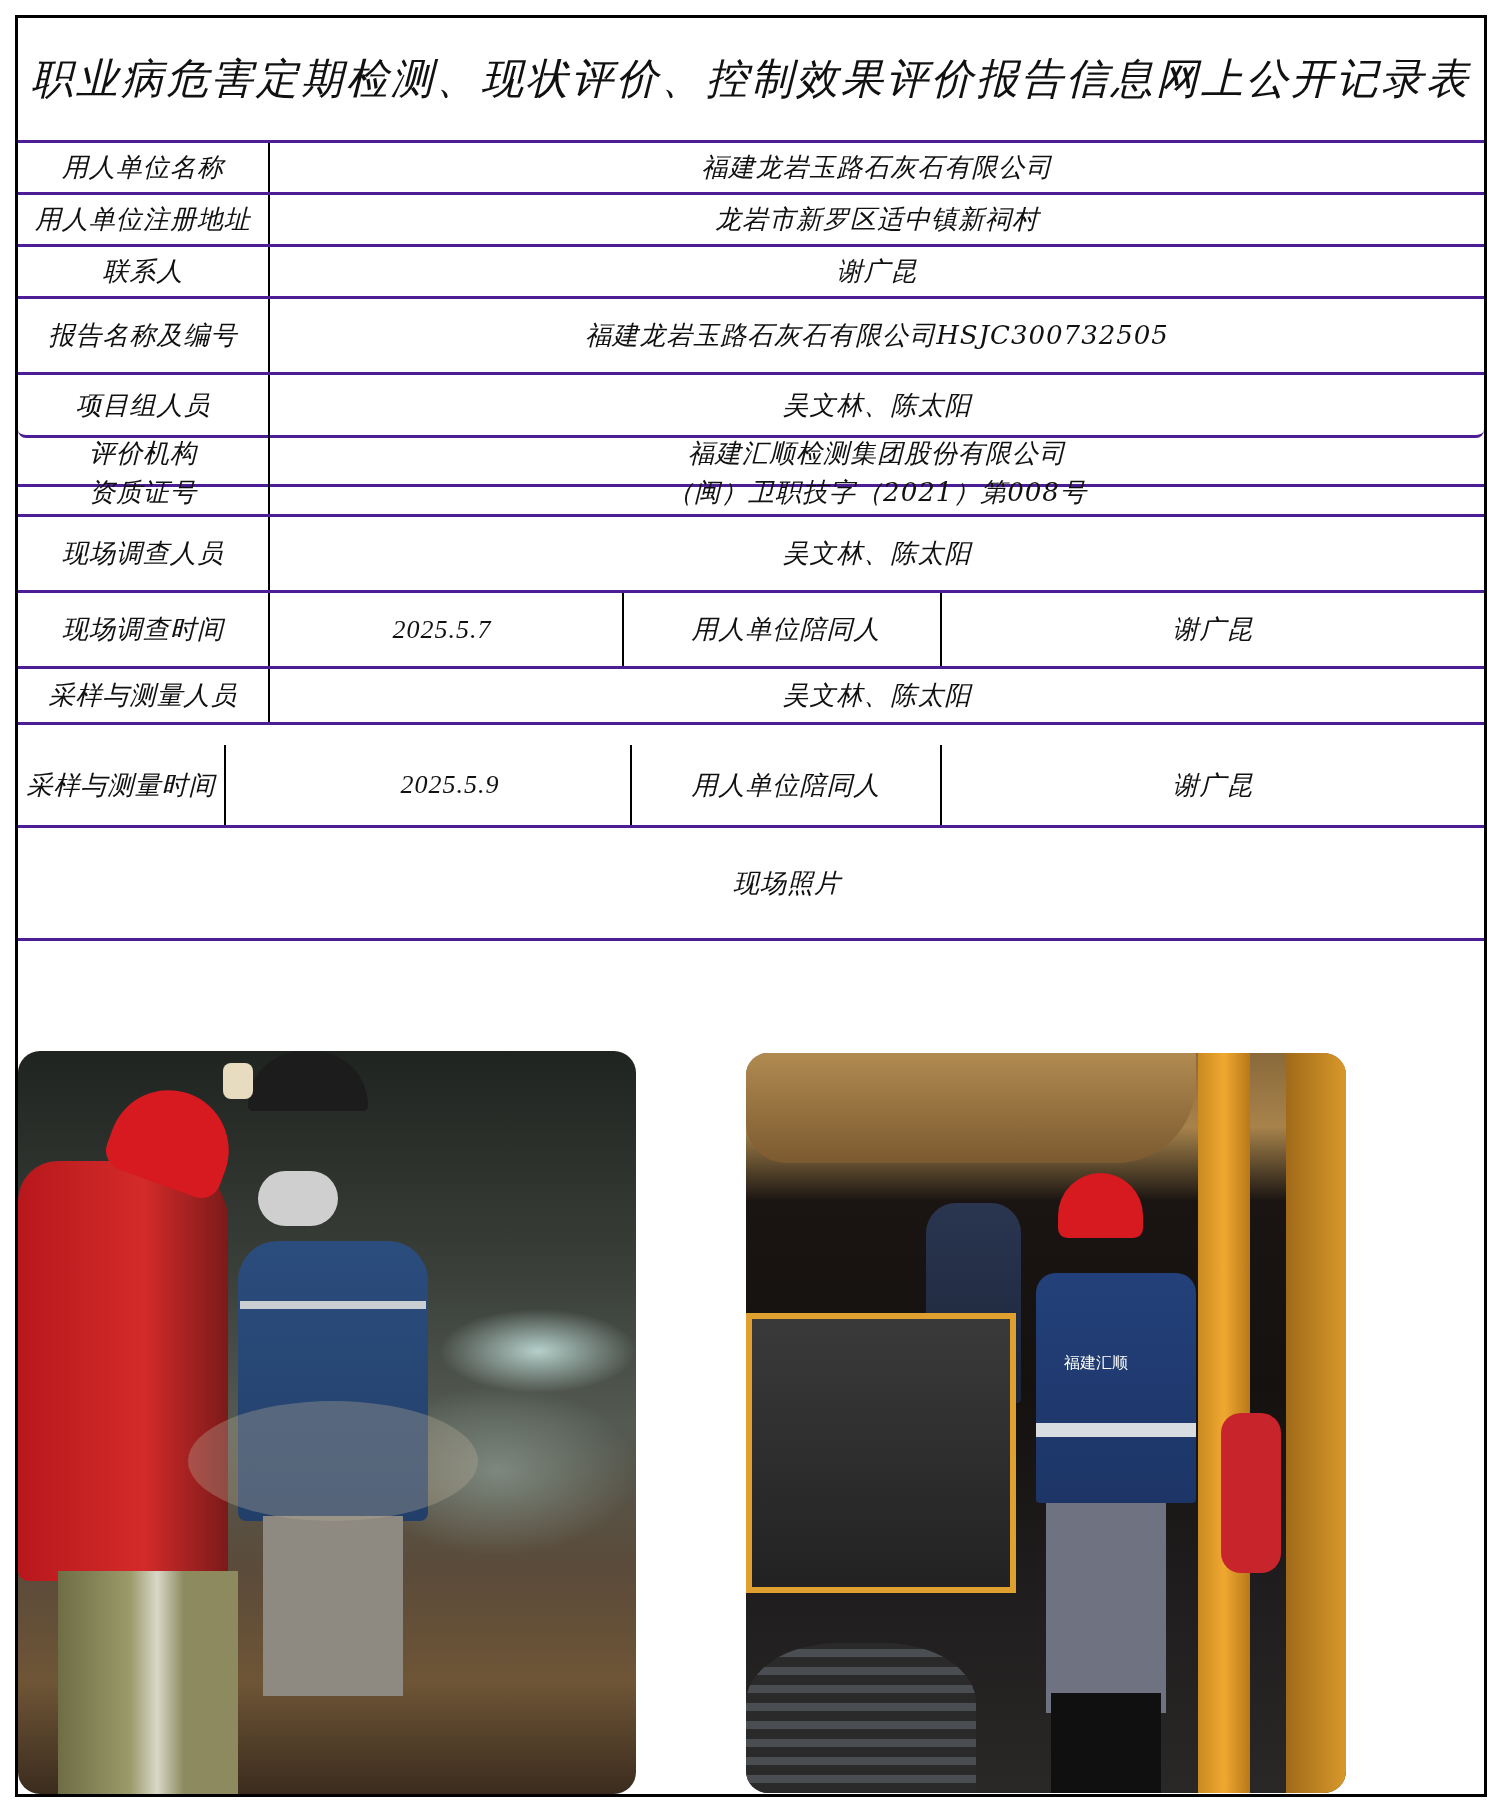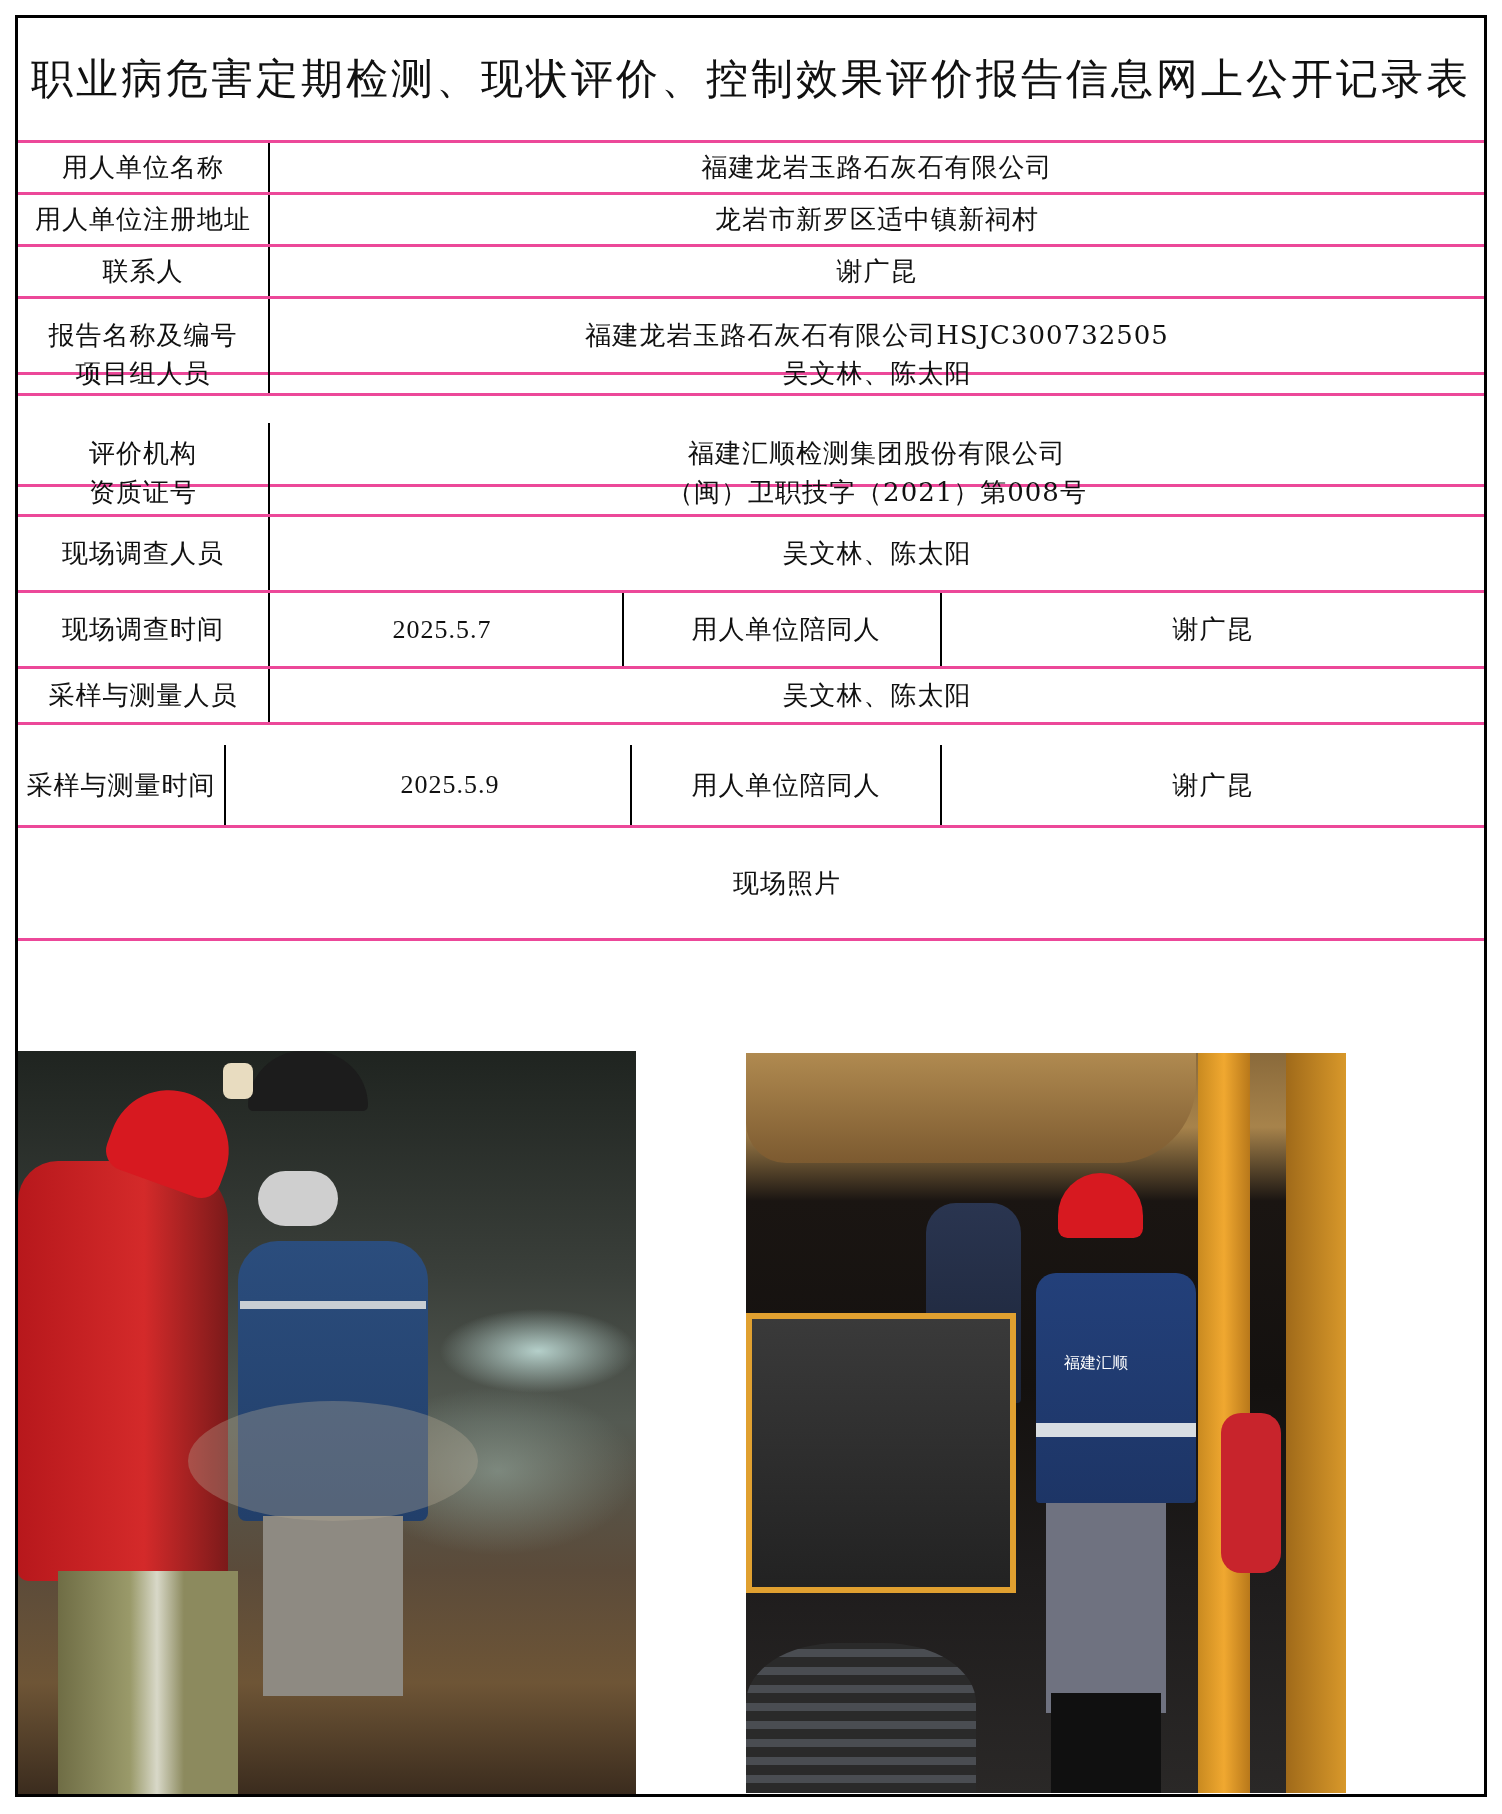--- a/index.html
+++ b/index.html
@@ -20,22 +20,23 @@
       top: 15px;
       width: 1472px;
       height: 1782px;
       border: 3px solid #000;
       box-sizing: border-box;
     }
     .row {
       position: absolute;
       left: 0;
       width: 100%;
-      border-bottom: 3px solid #ec4899;
+      border-bottom: 3px solid #4c1d95;
       box-sizing: border-box;
+      font-style: italic;
     }
     .cell {
       position: absolute;
       top: 0;
       height: 100%;
       display: flex;
       align-items: center;
       justify-content: center;
       box-sizing: border-box;
       font-size: 26px;
@@ -47,20 +48,21 @@
       font-size: 42px;
       letter-spacing: 3px;
       font-weight: 500;
     }
     .mono { font-family: "Liberation Serif", "DejaVu Serif", serif; letter-spacing: 1px; }
 
     
     .photo {
       position: absolute;
       overflow: hidden;
+      border-radius: 22px;
     }
     .photo-left {
       left: 0;
       top: 1033px;
       width: 618px;
       height: 743px;
       background:
         radial-gradient(ellipse 140px 60px at 520px 300px, rgba(200,230,225,0.85), rgba(200,230,225,0) 70%),
         radial-gradient(ellipse 200px 120px at 480px 420px, rgba(150,170,160,0.6), rgba(0,0,0,0) 70%),
         linear-gradient(180deg, #1f2420 0%, #3a3f3a 30%, #545a52 50%, #5b4b3a 70%, #6e5536 85%, #3b2c1e 100%);
@@ -98,21 +100,21 @@
   <div class="row" style="top:229px; height:52px;">
     <div class="cell divider" style="left:0; width:252px;">联系人</div>
     <div class="cell" style="left:252px; width:1214px;">谢广昆</div>
   </div>
 
   <div class="row" style="top:281px; height:76px;">
     <div class="cell divider" style="left:0; width:252px;">报告名称及编号</div>
     <div class="cell" style="left:252px; width:1214px;">福建龙岩玉路石灰石有限公司HSJC300732505</div>
   </div>
 
-  <div class="row" style="top:336px; height:42px;">
+  <div class="row" style="top:357px; height:63px;border-radius:8px;">
     <div class="cell divider" style="left:0; width:252px;">项目组人员</div>
     <div class="cell" style="left:252px; width:1214px;">吴文林、陈太阳</div>
   </div>
 
   <div class="row" style="top:405px; height:64px;">
     <div class="cell divider" style="left:0; width:252px;">评价机构</div>
     <div class="cell" style="left:252px; width:1214px;">福建汇顺检测集团股份有限公司</div>
   </div>
 
   <div class="row" style="top:452px; height:47px;">

